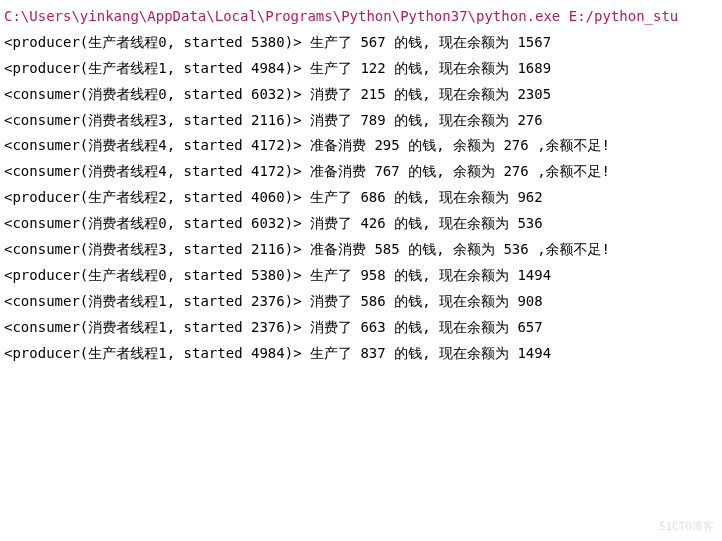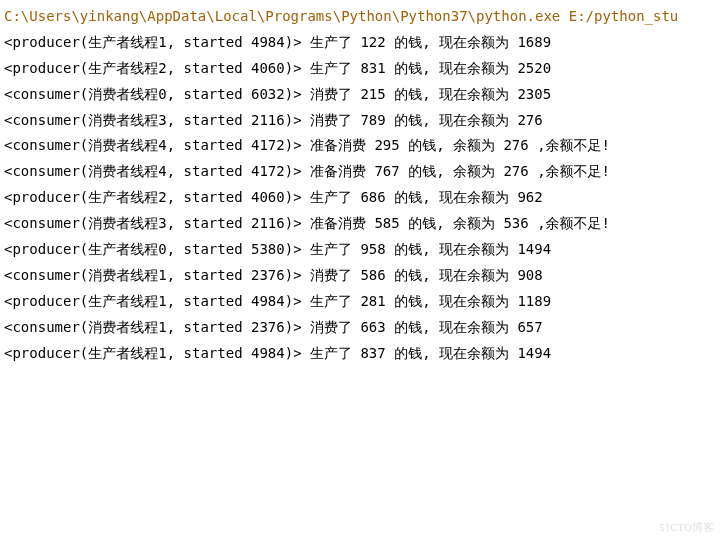--- a/index.html
+++ b/index.html
@@ -10,48 +10,47 @@
       font-size: 14px;
       line-height: 1.85;
       color: #000000;
       white-space: nowrap;
       overflow: hidden;
       width: 722px;
       height: 541px;
       box-sizing: border-box;
     }
     .command-line {
-      color: #a16207;
+      color: #be185d;
       font-family: Consolas, monospace;
     }
     .output-line {
       color: #000000;
     }
     .watermark {
       position: absolute;
       right: 8px;
       bottom: 4px;
       color: #cccccc;
       font-size: 11px;
       opacity: 0.6;
-      font-family: Liberation Serif, serif;
     }
   </style>
 </head>
 <body>
 
 <div class="command-line">C:\Users\yinkang\AppData\Local\Programs\Python\Python37\python.exe E:/python_stu</div>
 <div id="output-container">
+    <div class="output-line">&lt;producer(生产者线程0, started 5380)&gt; 生产了 567 的钱, 现在余额为 1567</div>
     <div class="output-line">&lt;producer(生产者线程1, started 4984)&gt; 生产了 122 的钱, 现在余额为 1689</div>
-    <div class="output-line">&lt;producer(生产者线程2, started 4060)&gt; 生产了 831 的钱, 现在余额为 2520</div>
     <div class="output-line">&lt;consumer(消费者线程0, started 6032)&gt; 消费了 215 的钱, 现在余额为 2305</div>
     <div class="output-line">&lt;consumer(消费者线程3, started 2116)&gt; 消费了 789 的钱, 现在余额为 276</div>
     <div class="output-line">&lt;consumer(消费者线程4, started 4172)&gt; 准备消费 295 的钱, 余额为 276 ,余额不足!</div>
     <div class="output-line">&lt;consumer(消费者线程4, started 4172)&gt; 准备消费 767 的钱, 余额为 276 ,余额不足!</div>
     <div class="output-line">&lt;producer(生产者线程2, started 4060)&gt; 生产了 686 的钱, 现在余额为 962</div>
+    <div class="output-line">&lt;consumer(消费者线程0, started 6032)&gt; 消费了 426 的钱, 现在余额为 536</div>
     <div class="output-line">&lt;consumer(消费者线程3, started 2116)&gt; 准备消费 585 的钱, 余额为 536 ,余额不足!</div>
     <div class="output-line">&lt;producer(生产者线程0, started 5380)&gt; 生产了 958 的钱, 现在余额为 1494</div>
     <div class="output-line">&lt;consumer(消费者线程1, started 2376)&gt; 消费了 586 的钱, 现在余额为 908</div>
-    <div class="output-line">&lt;producer(生产者线程1, started 4984)&gt; 生产了 281 的钱, 现在余额为 1189</div>
     <div class="output-line">&lt;consumer(消费者线程1, started 2376)&gt; 消费了 663 的钱, 现在余额为 657</div>
     <div class="output-line">&lt;producer(生产者线程1, started 4984)&gt; 生产了 837 的钱, 现在余额为 1494</div>
   </div>
 <div class="watermark">51CTO博客</div>
 
 </body></html>

